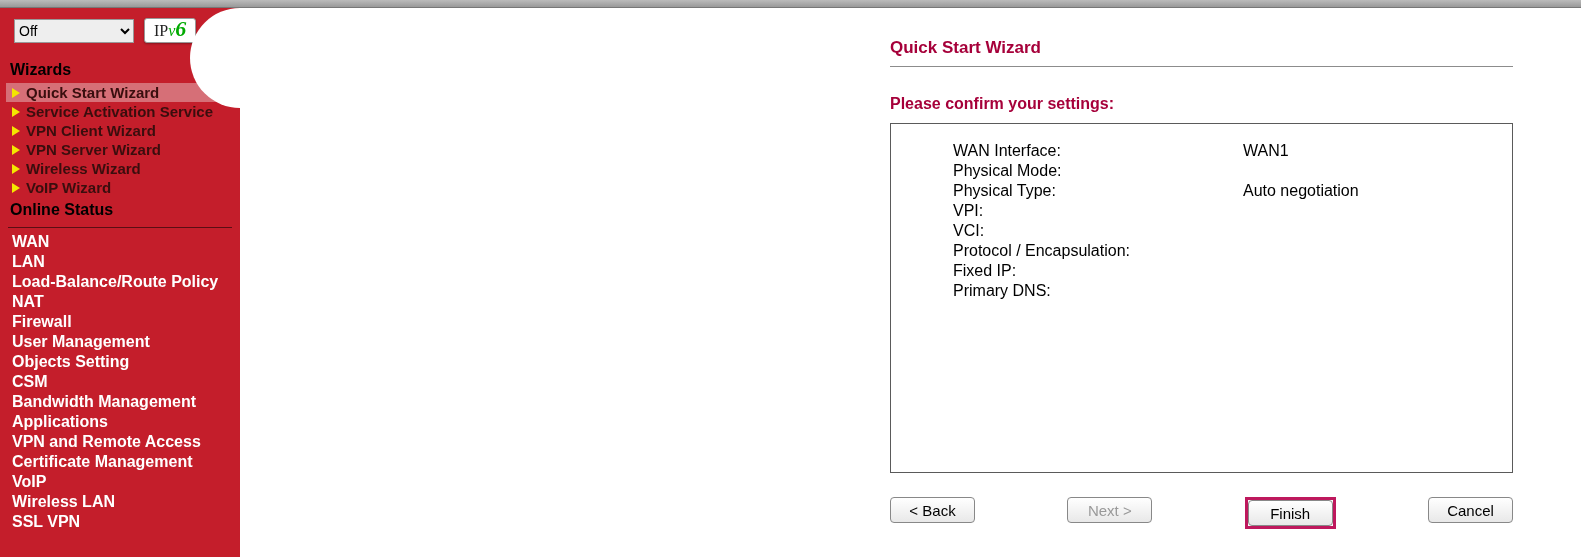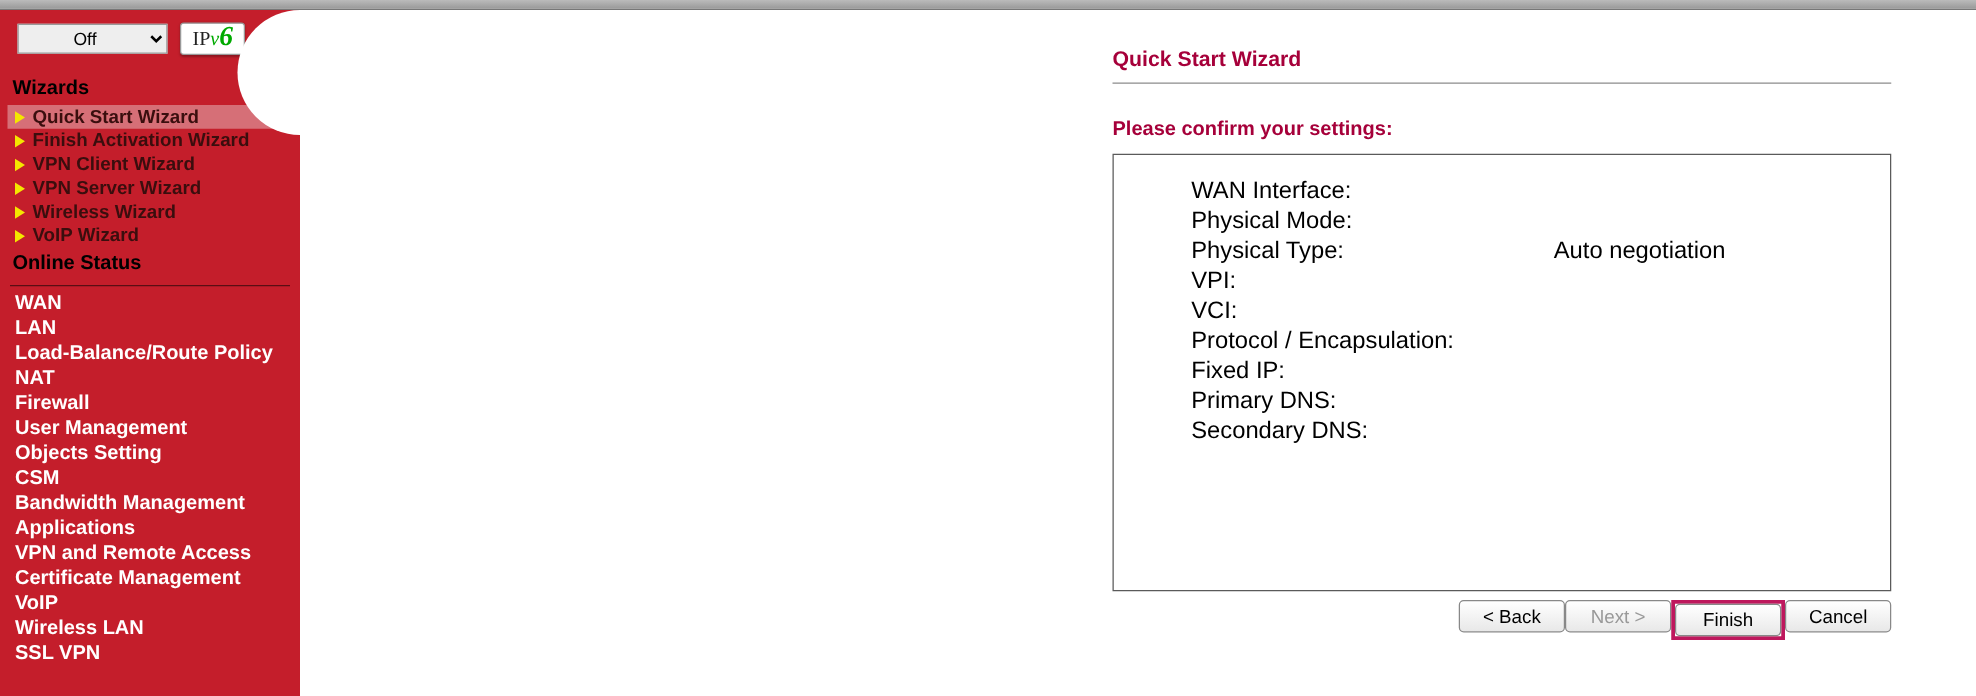--- a/index.html
+++ b/index.html
@@ -5,45 +5,45 @@
   * { box-sizing: border-box; }
   html, body { margin:0; padding:0; font-family: Arial, Helvetica, sans-serif; font-size:14px; }
   body { width:1581px; height:557px; background:#fff; overflow:hidden; }
 
   .topbar { height:8px; background:linear-gradient(#bbb, #999); border-bottom:1px solid #777; }
 
   .layout { display:flex; height:549px; }
   .sidebar { width:240px; background:#c41e2b; color:#fff; position:relative; padding:10px 0 0 0; }
   .sidebar .curve { position:absolute; top:0; right:-50px; width:100px; height:100px; background:#fff; border-radius:50%; }
   .sidebar-controls { display:flex; gap:10px; align-items:center; padding:0 10px 14px 14px; }
-  .sidebar-controls select { width:120px; height:24px; font-size:14px; background:#eee; border:1px solid #999;text-align:center; }
+  .sidebar-controls select { width:120px; height:24px; font-size:14px; background:#eee; border:1px solid #999; }
   .ipv6-badge { background:#fff; border:1px solid #999; border-radius:3px; padding:2px 9px; font-family: Georgia, serif; font-size:16px; color:#222; display:flex; align-items:baseline; box-shadow:0 1px 2px rgba(0,0,0,.3);text-align:right;}
   .ipv6-badge .v { color:#0a0; font-style:italic; }
   .ipv6-badge .six { color:#0a0; font-style:italic; font-size:22px; font-weight:bold; line-height:16px; }
 
   .nav { padding:0 6px; }
   .nav-heading { font-weight:bold; color:#000000; padding:4px 4px; font-size:16px; }
   .nav-item { display:flex; align-items:center; gap:6px; padding:1px 6px; cursor:pointer; }
   .nav-item .tri { width:0; height:0; border-top:5px solid transparent; border-bottom:5px solid transparent; border-left:8px solid #f4e600; }
   .nav-item .label { font-weight:bold; color:#3a0e0e; font-size:15px; }
   .nav-item.active { background:#d66f77; }
   .nav-divider { border:none; border-top:1px solid #5b0e14; margin:4px 2px; }
   .nav-link { display:block; font-weight:bold; color:#fff; padding:1px 6px; cursor:pointer; font-size:16px; }
 
   .main { flex:1; background:#fff; padding:20px 70px 0 420px; position:relative; }
   .inner { position:absolute; left:650px; right:68px; top:30px; }
   .page-title { color:#a6003a; font-weight:bold; font-size:17px; margin-bottom:8px; }
   .hr { border:none; border-top:1px solid #8c8c8c; margin:8px 0 28px 0; }
   .subtitle { color:#a6003a; font-weight:bold; font-size:16px; margin-bottom:10px; }
-  .settings-box { border:1px solid #5a5a5a; height:350px; padding:18px 34px; font-size:19px; }
+  .settings-box { border:1px solid #5a5a5a; height:350px; padding:18px 34px; font-size:16px; }
   .setting-row { display:flex; margin-bottom:2px; }
   .setting-row .k { width:290px; }
   .setting-row .v { flex:1; }
 
-  .buttons { display:flex; justify-content:flex-end; margin-top:7px; }
+  .buttons { display:flex; justify-content:space-between; margin-top:24px; }
   .btn { width:85px; height:26px; font-size:15px; border:1px solid #888; border-radius:4px; background:linear-gradient(#fff,#e8e8e8); cursor:pointer; }
   .btn[disabled] { color:#999; cursor:default; }
   .btn-wrap-highlight { border:3px solid #be185d; padding:0; display:flex; align-items:center; justify-content:center; }
 </style>
 </head>
 <body>
 
 <div class="topbar"></div>
 <div class="layout">
   <aside class="sidebar">
@@ -62,21 +62,21 @@
 
     <div class="nav">
       <div class="nav-heading">Wizards</div>
 
       <div class="nav-item active">
         <span class="tri"></span>
         <span class="label">Quick Start Wizard</span>
       </div>
       <div class="nav-item">
         <span class="tri"></span>
-        <span class="label">Finish Activation Wizard</span>
+        <span class="label">Service Activation Service</span>
       </div>
       <div class="nav-item">
         <span class="tri"></span>
         <span class="label">VPN Client Wizard</span>
       </div>
       <div class="nav-item">
         <span class="tri"></span>
         <span class="label">VPN Server Wizard</span>
       </div>
       <div class="nav-item">
@@ -113,20 +113,21 @@
   <main class="main">
     <div class="inner">
       <div class="page-title">Quick Start Wizard</div>
       <hr class="hr">
       <div class="subtitle">Please confirm your settings:</div>
 
       <div class="settings-box">
         <div style="padding-left:28px;">
           <div class="setting-row">
               <span class="k">WAN Interface:</span>
+              <span class="v">WAN1</span>
             </div>
           <div class="setting-row">
               <span class="k">Physical Mode:</span>
               <span class="v"></span>
             </div>
           <div class="setting-row">
               <span class="k">Physical Type:</span>
               <span class="v">Auto negotiation</span>
             </div>
           <div class="setting-row">
@@ -143,21 +144,20 @@
             </div>
           <div class="setting-row">
               <span class="k">Fixed IP:</span>
               <span class="v"></span>
             </div>
           <div class="setting-row">
               <span class="k">Primary DNS:</span>
               <span class="v"></span>
             </div>
           <div class="setting-row">
-              <span class="k">Secondary DNS:</span>
               <span class="v"></span>
             </div>
         </div>
       </div>
 
       <div class="buttons">
         <button class="btn">&lt; Back</button>
         <button class="btn" disabled="">Next &gt;</button>
         <span class="btn-wrap-highlight">
           <button class="btn">Finish</button>

